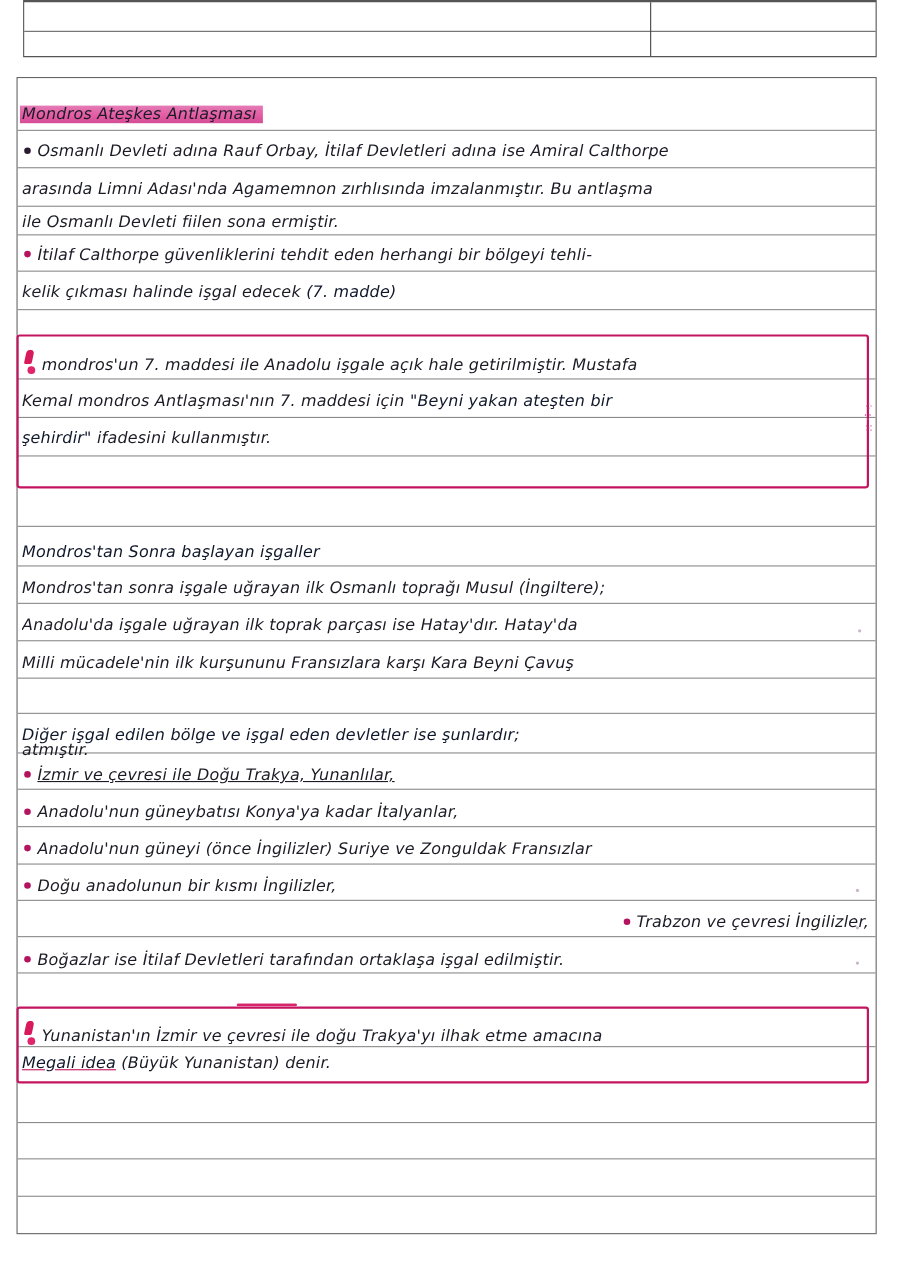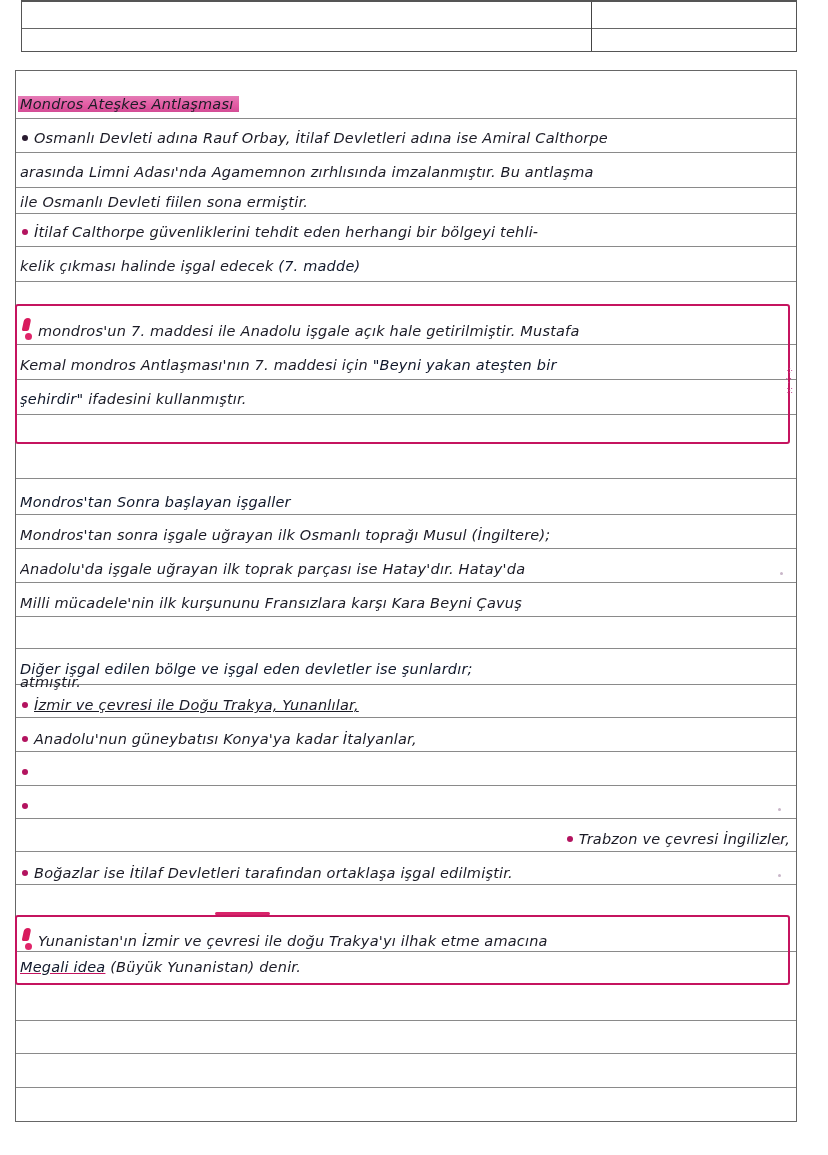--- a/index.html
+++ b/index.html
@@ -152,24 +152,24 @@
   <span>Diğer işgal edilen bölge ve işgal eden devletler ise şunlardır;</span>
 </div>
 
 <div class="line" style="top:693px;text-decoration:underline;">
   <span class="bullet pink-dot"></span><span>İzmir ve çevresi ile Doğu Trakya, Yunanlılar,</span>
 </div>
 <div class="line" style="top:727px;">
   <span class="bullet pink-dot"></span><span>Anadolu'nun güneybatısı Konya'ya kadar İtalyanlar,</span>
 </div>
 <div class="line" style="top:760px;">
-  <span class="bullet pink-dot"></span>
+  <span class="bullet pink-dot"></span><span>Anadolu'nun güneyi (önce İngilizler) Suriye ve Zonguldak Fransızlar</span>
 </div>
 <div class="line" style="top:794px;">
-  <span class="bullet pink-dot"></span>
+  <span class="bullet pink-dot"></span><span>Doğu anadolunun bir kısmı İngilizler,</span>
 </div>
 <div class="line" style="top:827px;text-align:right;">
   <span class="bullet pink-dot"></span><span>Trabzon ve çevresi İngilizler,</span>
 </div>
 <div class="line" style="top:861px;">
   <span class="bullet pink-dot"></span><span>Boğazlar ise İtilaf Devletleri tarafından ortaklaşa işgal edilmiştir.</span>
 </div>
 
 <div class="pink-stroke" style="left:215px; top:912px; width:55px;"></div>
 

